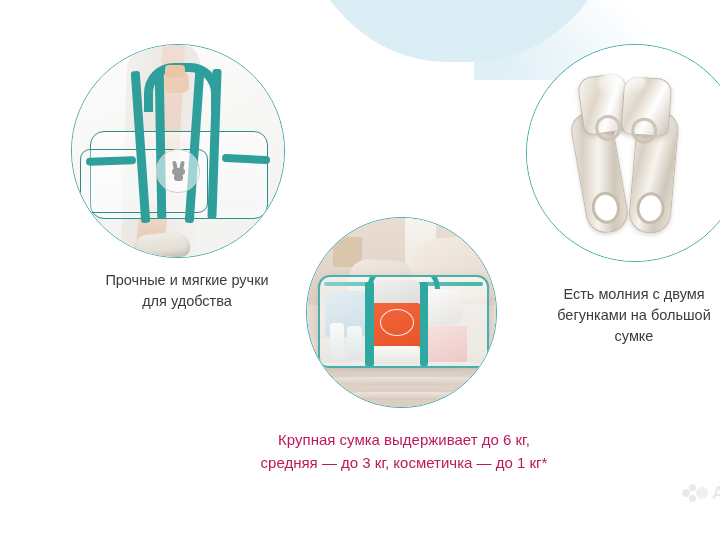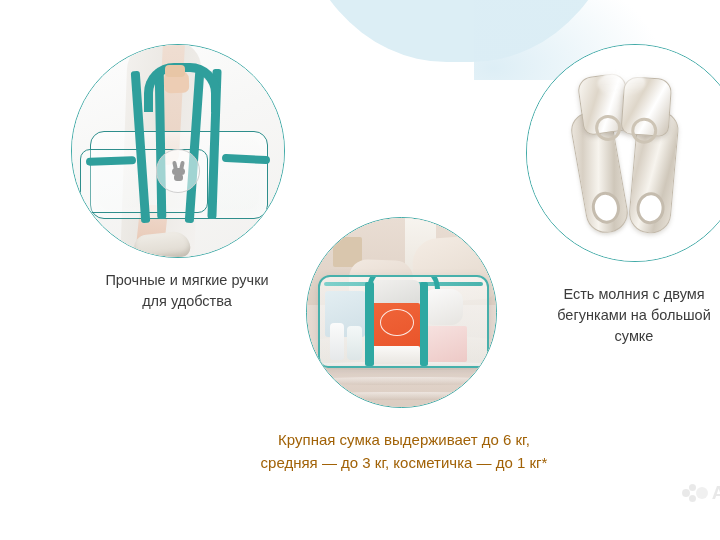--- a/index.html
+++ b/index.html
@@ -302,21 +302,21 @@
     line-height: 1.45;
     white-space: pre-line;
   }
   .caption-left  { left: 16px;  top: 270px; width: 254px; }
   .caption-right { left: 466px; top: 284px; width: 248px; }
 
   .weights {
     position: absolute;
     left: 110px; top: 428px; width: 500px;
     text-align: center;
-    color: #a16207;
+    color: #be185d;
     font-size: 15px;
     line-height: 1.55;
     white-space: pre-line;
   }
   .footnote {
     position: absolute;
     left: 30px; top: 490px; width: 660px;
     text-align: center;
     color: #8d8d8d;
     font-size: 13px;

